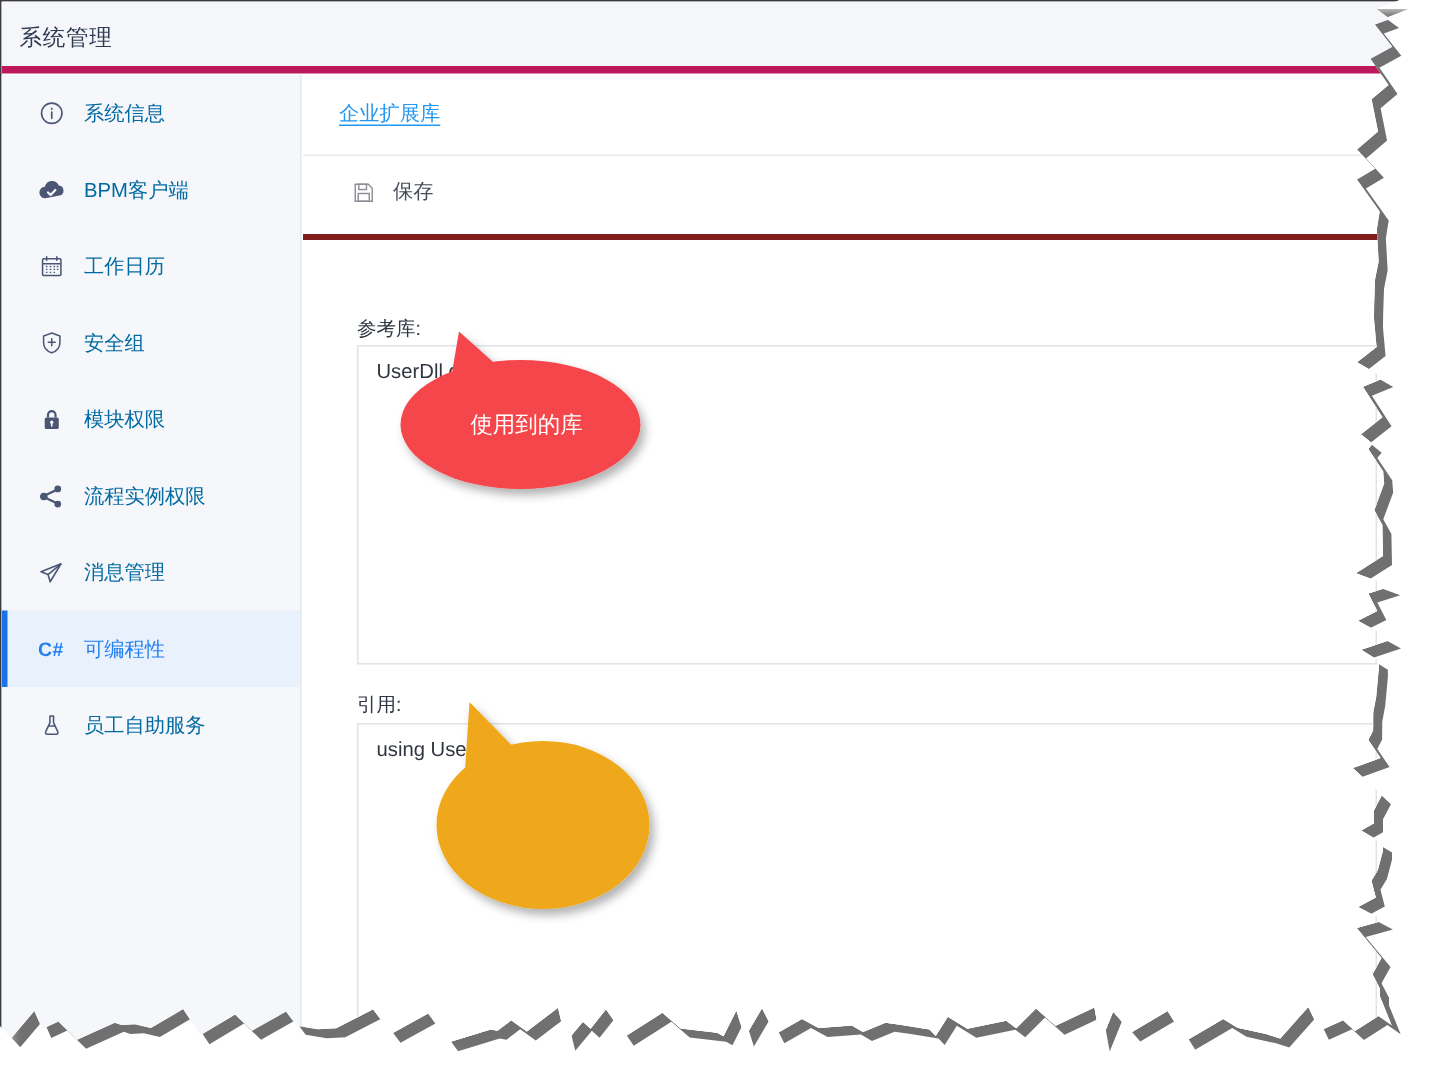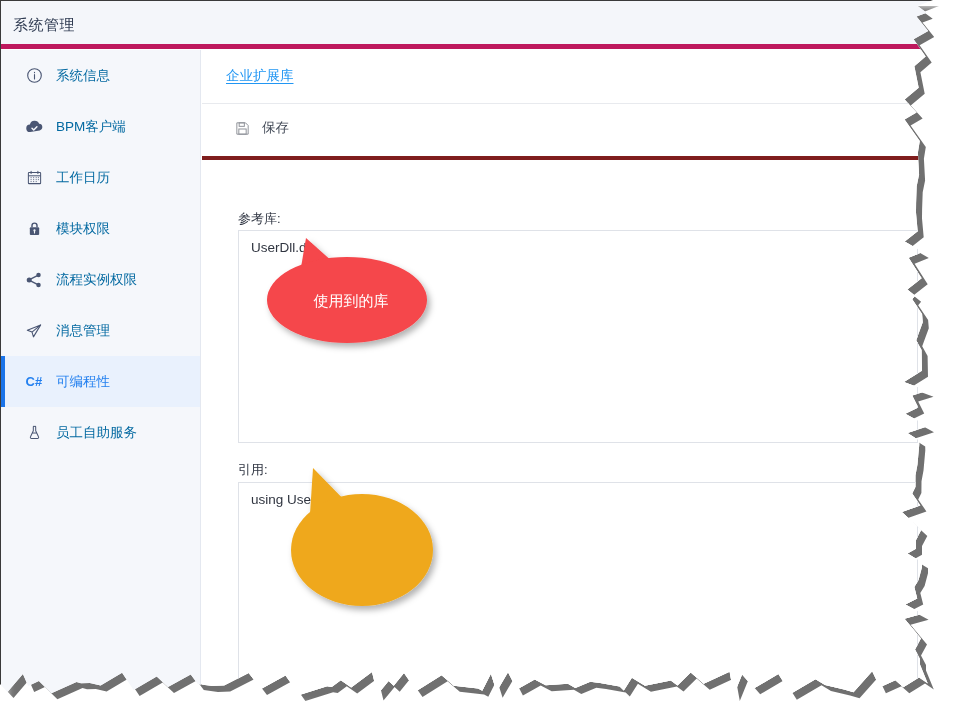--- a/index.html
+++ b/index.html
@@ -195,21 +195,21 @@
   .callout .callout-text {
     position: absolute;
     color: #ffffff;
     font-size: 15px;
     line-height: 25px;
     text-align: center;
     white-space: pre-line;
     width: 100%;
     left: 0;
   }
-  #callout-red  { left: 265px; top: 224px; width: 170px; height: 120px; }
+  #callout-red  { left: 265px; top: 207px; width: 170px; height: 120px; }
   #callout-red .callout-text  { top: 63px; }
   #callout-yellow { left: 288px; top: 462px; width: 152px; height: 146px; }
   #callout-yellow .callout-text { top: 66px; }
 </style>
 </head>
 <body>
 
 <div id="stage">
 
   <div id="torn-shadow"></div>
@@ -248,20 +248,29 @@
           <svg width="17" height="17" viewBox="0 0 20 20" fill="none" stroke="currentColor" stroke-width="1.2">
             <rect x="2.8" y="4.2" width="14.4" height="13" rx="0.8"></rect>
             <path d="M2.8 8h14.4"></path>
             <path d="M6 2.6v2.6M14 2.6v2.6" stroke-linecap="round"></path>
             <path d="M5.4 10.2h1.2M8.4 10.2h1.2M11.4 10.2h1.2M14 10.2h1.2M5.4 12.5h1.2M8.4 12.5h1.2M11.4 12.5h1.2M14 12.5h1.2M5.4 14.8h1.2M8.4 14.8h1.2M11.4 14.8h1.2" stroke-width="1"></path>
           </svg>
         </span>
         <span class="nav-label">工作日历</span>
       </div>
 
+      <div class="nav-item">
+        <span class="nav-icon">
+          <svg width="17" height="17" viewBox="0 0 20 20" fill="none" stroke="currentColor" stroke-width="1.2">
+            <path d="M10 2.4l6.4 2.3v5.1c0 4-2.7 6.9-6.4 8.1-3.7-1.2-6.4-4.1-6.4-8.1V4.7z"></path>
+            <path d="M10 6.9v5.4M7.3 9.6h5.4" stroke-linecap="round"></path>
+          </svg>
+        </span>
+        <span class="nav-label">安全组</span>
+      </div>
 
       <div class="nav-item">
         <span class="nav-icon">
           <svg width="17" height="17" viewBox="0 0 20 20" fill="currentColor">
             <path d="M6.2 8.6V6.6a3.8 3.8 0 0 1 7.6 0v2h-1.7v-2a2.1 2.1 0 0 0-4.2 0v2z"></path>
             <rect x="4.5" y="8.6" width="11" height="9" rx="1.2"></rect>
             <circle cx="10" cy="12.3" r="1.3" fill="#f5f7fb"></circle>
             <path d="M10 12.8v2.4" stroke="#f5f7fb" stroke-width="1.3" stroke-linecap="round"></path>
           </svg>
         </span>

